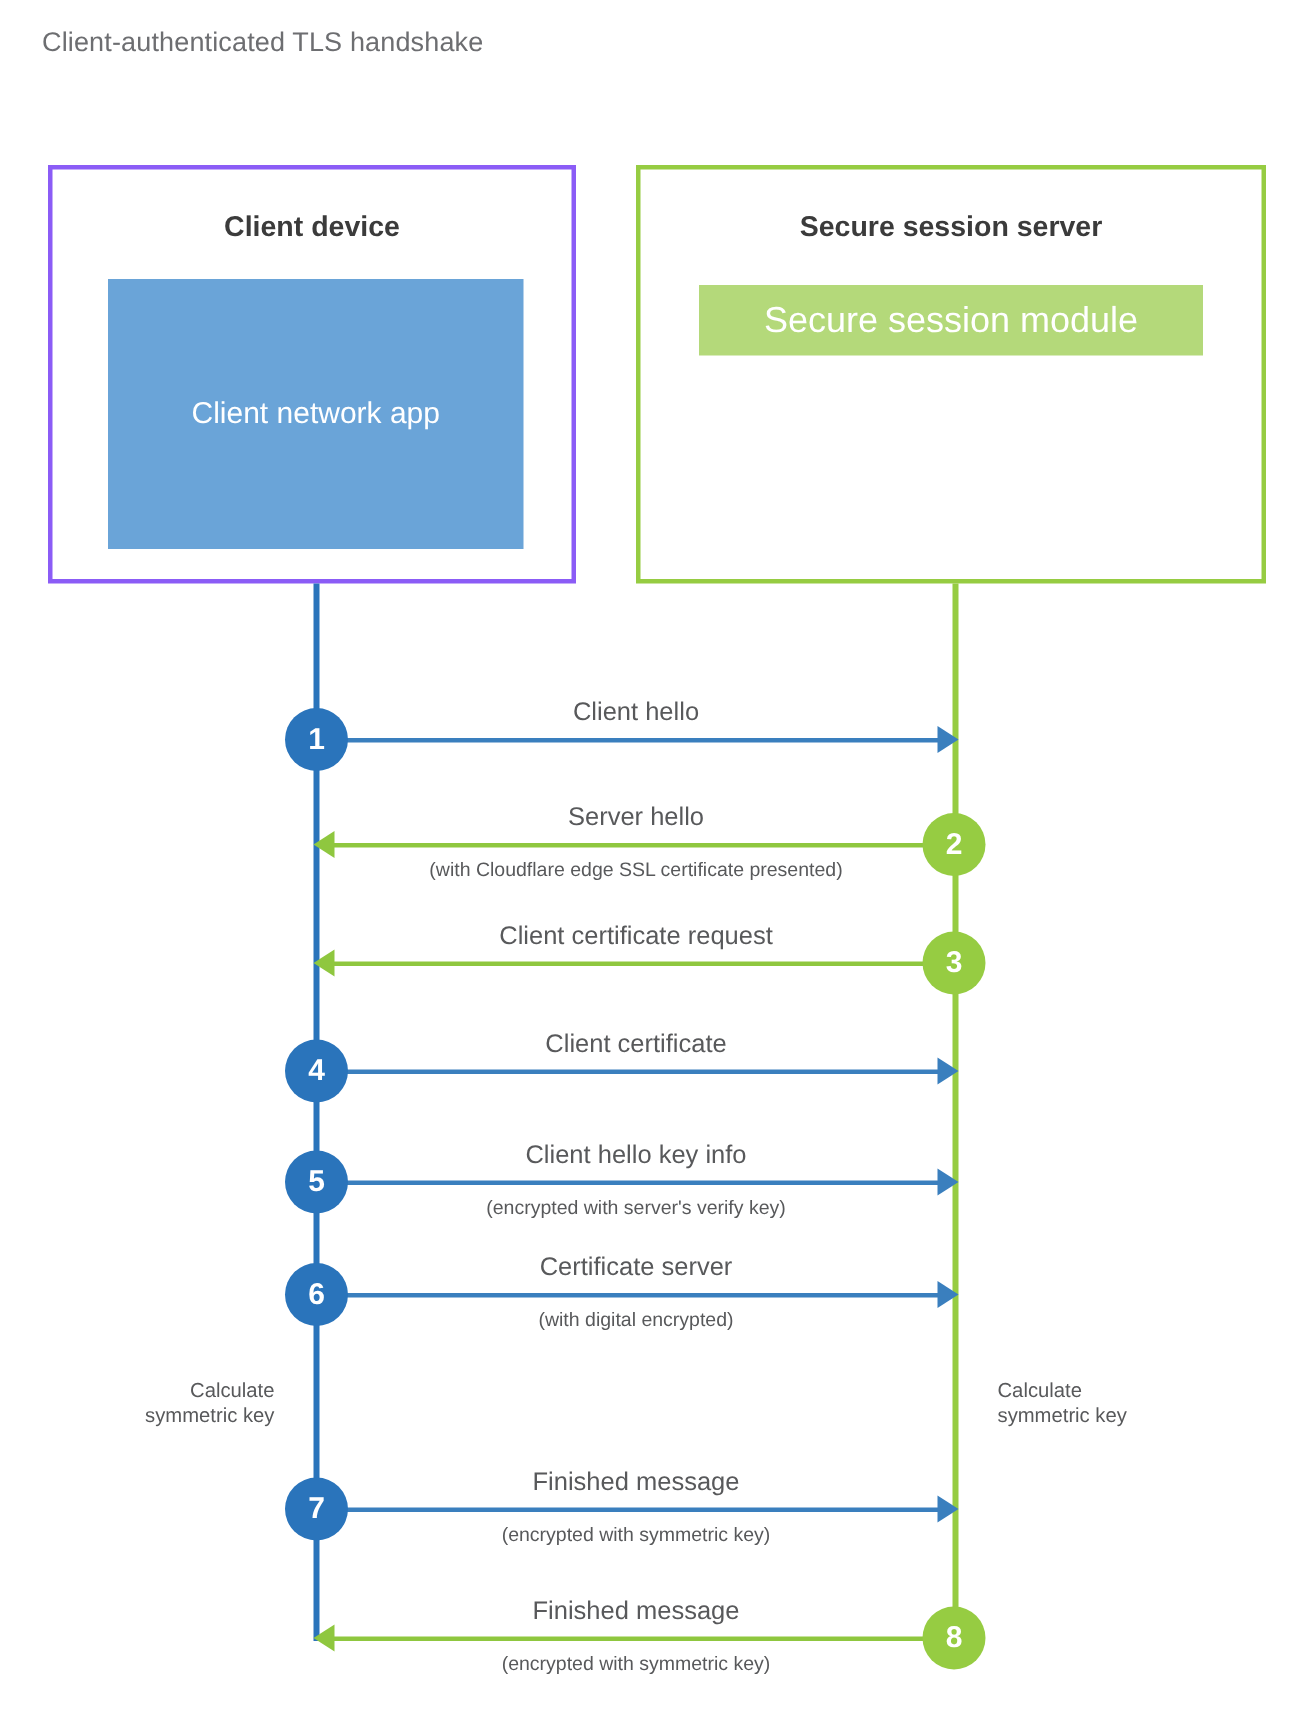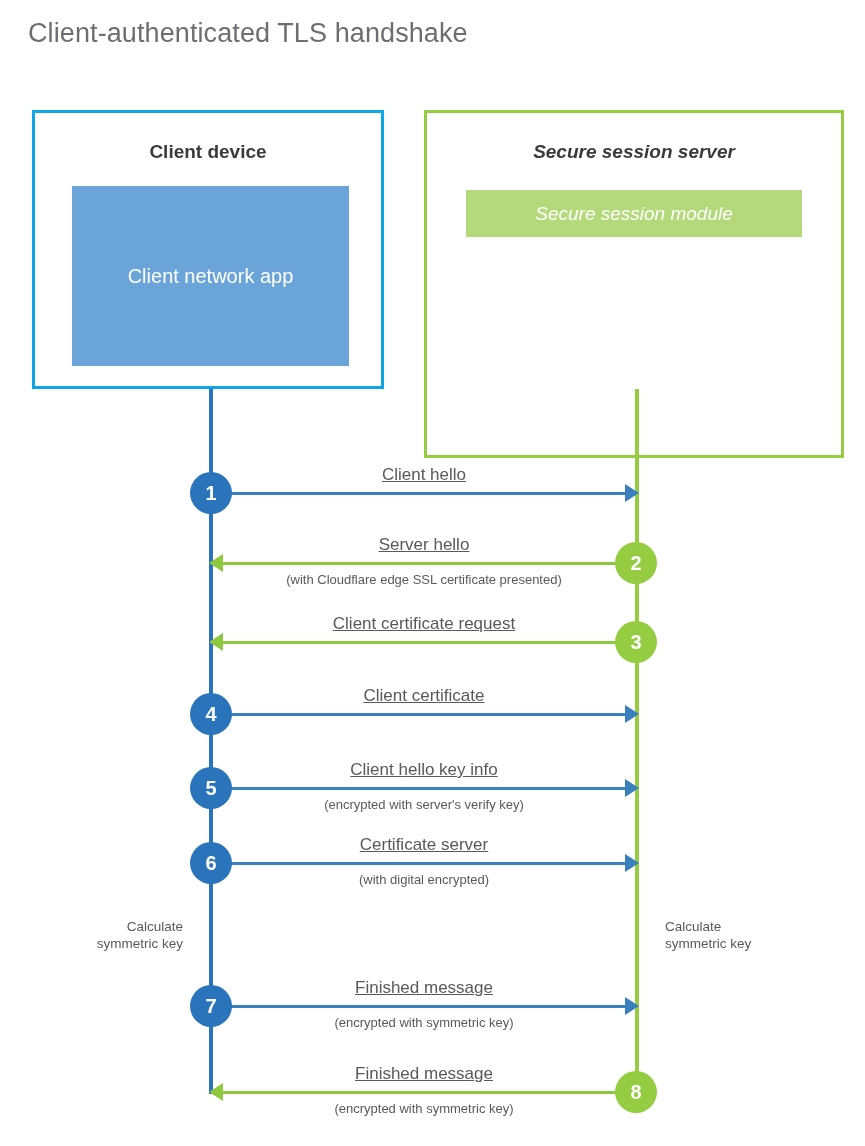--- a/index.html
+++ b/index.html
@@ -19,47 +19,46 @@
     left: 0; top: 0;
     width: 865px;
     height: 1146px;
   }
 
   
   .title {
     position: absolute;
     left: 28px;
     top: 18px;
-    font-size: 27px;
+    font-size: 18px;
     font-weight: 400;
     color: #6d6e71;
     letter-spacing: 0.1px;
     white-space: nowrap;
   }
 
   
   .party-box {
     position: absolute;
     background: #ffffff;
     box-sizing: border-box;
   }
   .party-box.client {
     left: 32px;
     top: 110px;
     width: 352px;
     height: 279px;
-    border: 3px solid #0ea5e9;
+    border: 3px solid #8b5cf6;
   }
   .party-box.server {
     left: 424px;
     top: 110px;
     width: 420px;
-    height: 348px;
+    height: 279px;
     border: 3px solid #96cc42;
-    font-style: italic;
   }
   .party-title {
     position: absolute;
     left: 0;
     right: 0;
     top: 28px;
     text-align: center;
     font-size: 19px;
     font-weight: bold;
     color: #3b3b3b;
@@ -87,21 +86,21 @@
     position: absolute;
     left: 39px;
     top: 77px;
     width: 336px;
   }
   .server-bar {
     width: 336px;
     height: 47px;
     background: #b4d97a;
     color: #ffffff;
-    font-size: 19px;
+    font-size: 24px;
     display: flex;
     align-items: center;
     justify-content: center;
     margin-bottom: 15px;
   }
 
   
   .lifeline {
     position: absolute;
     width: 4px;
@@ -146,21 +145,20 @@
 
   .msg-label {
     position: absolute;
     left: 211px;
     width: 426px;
     text-align: center;
     font-size: 17px;
     color: #58595b;
     top: -28px;
     white-space: nowrap;
-    text-decoration: underline;
   }
   .msg-sub {
     position: absolute;
     left: 150px;
     width: 548px;
     text-align: center;
     font-size: 13px;
     color: #58595b;
     top: 9px;
     white-space: nowrap;

